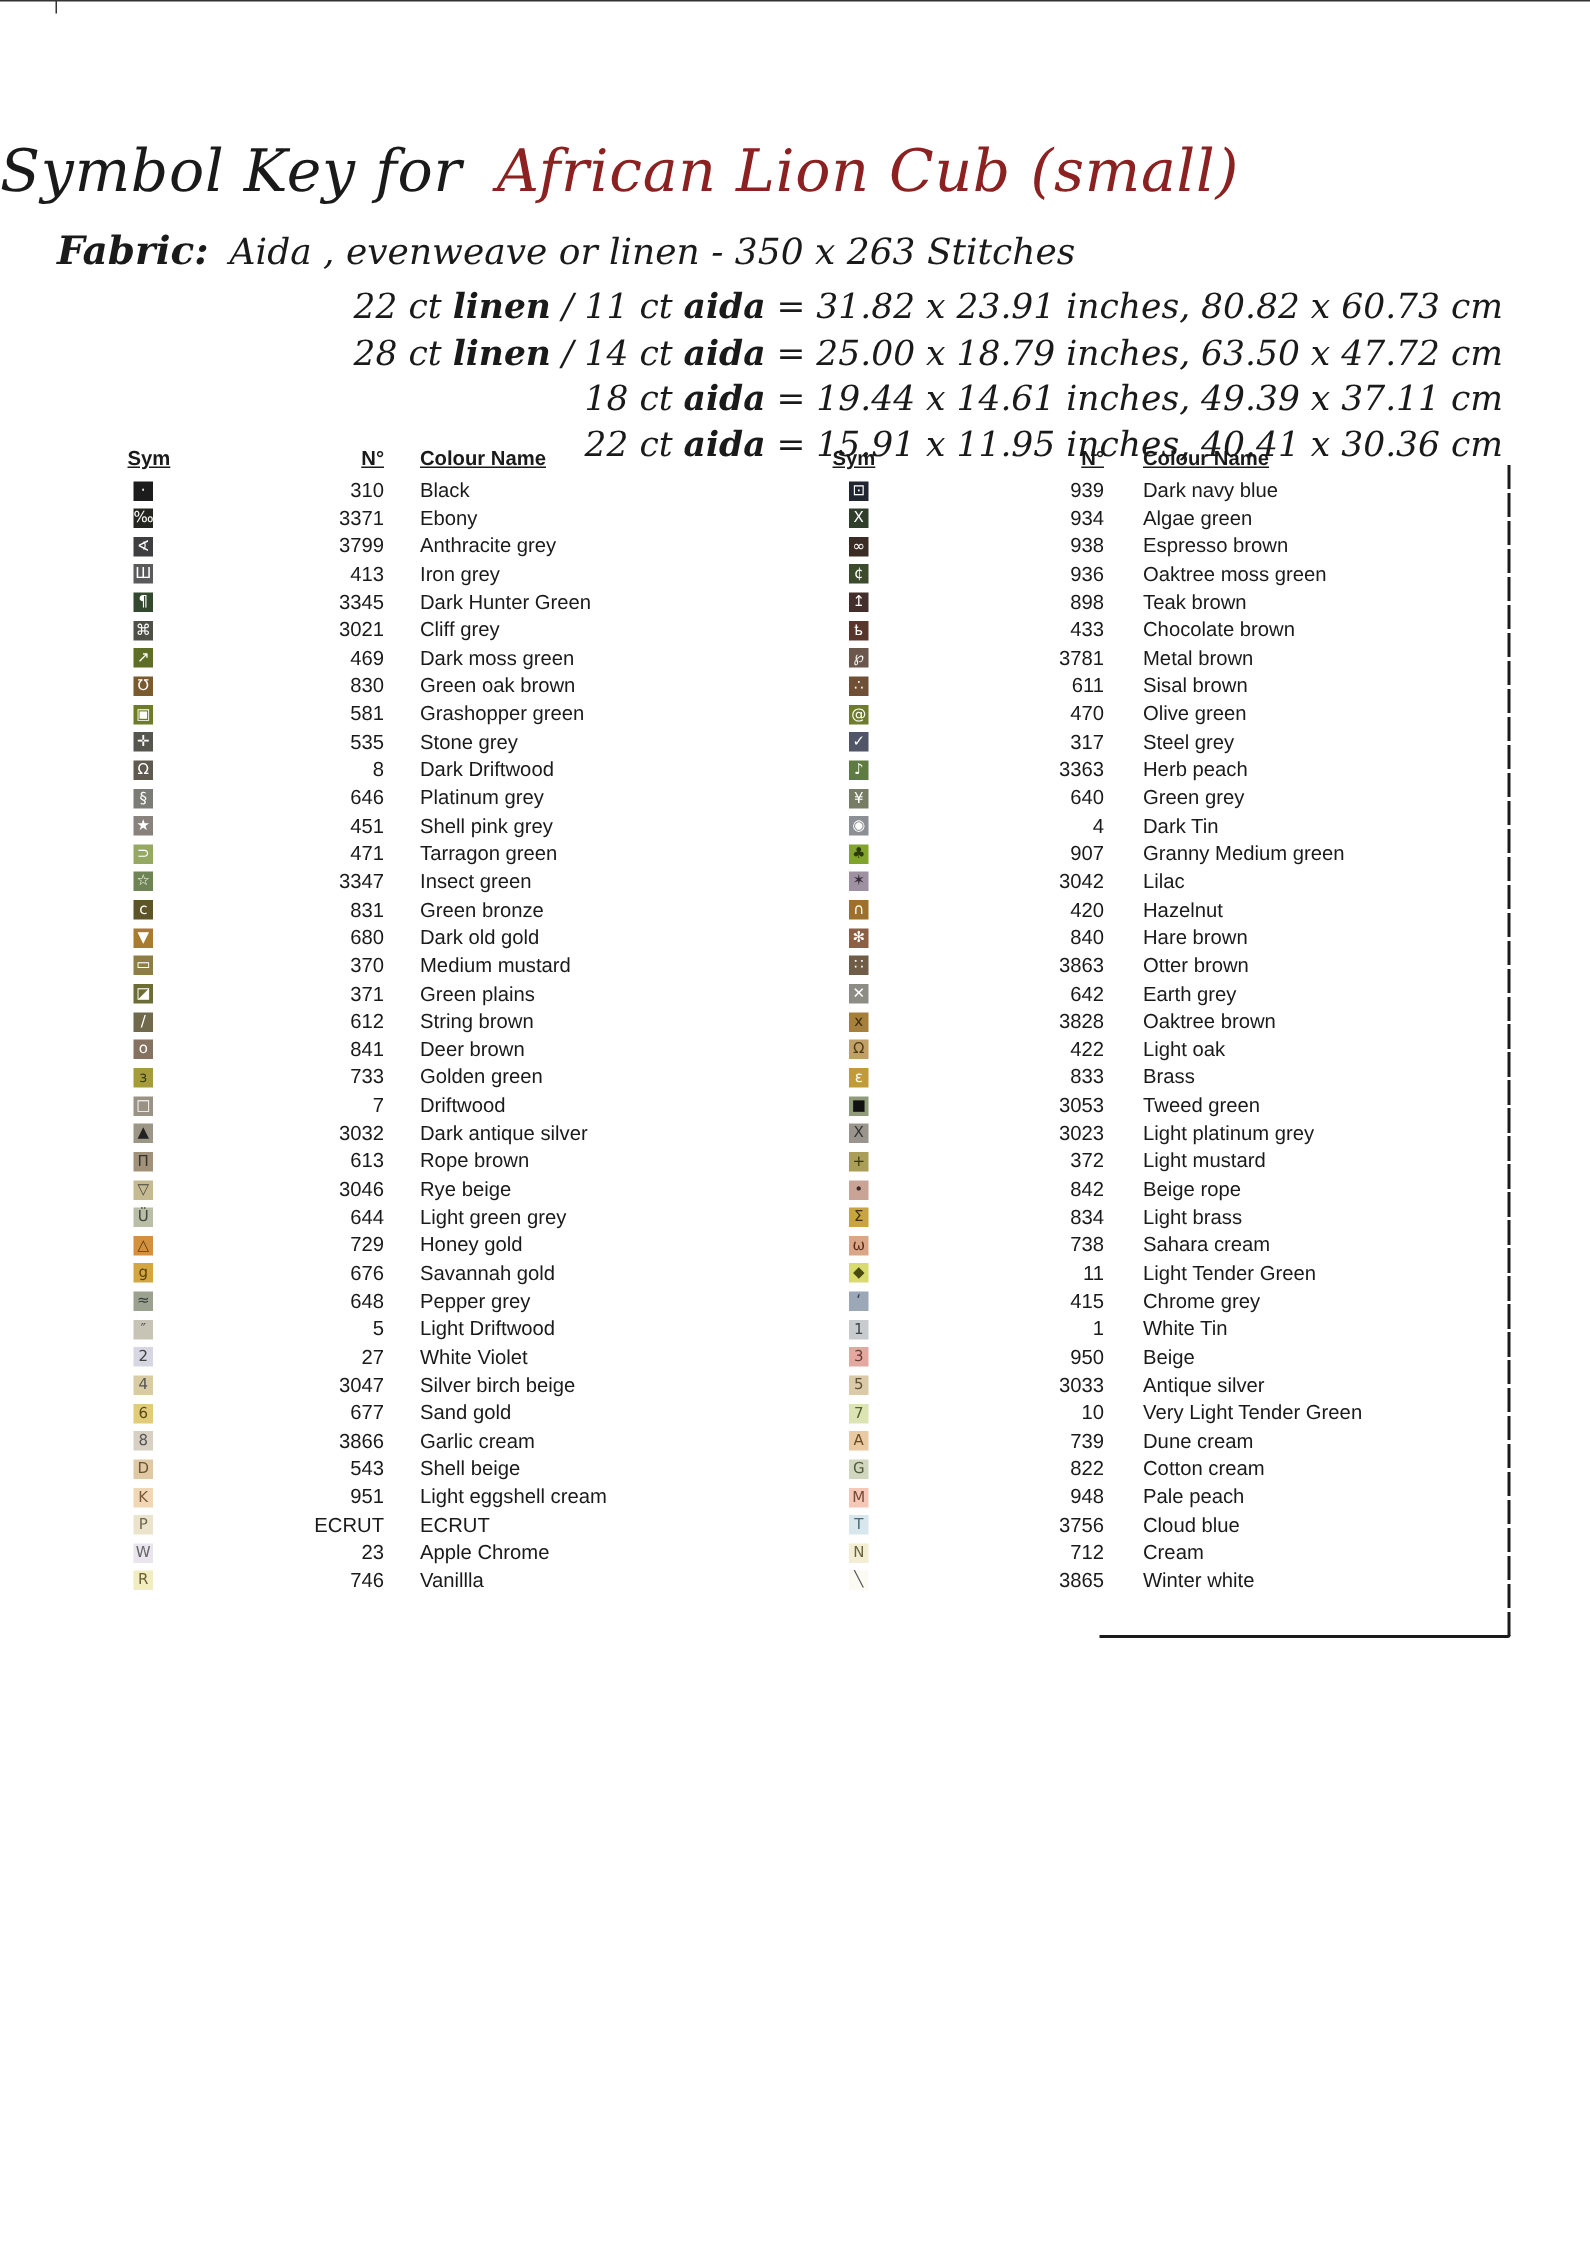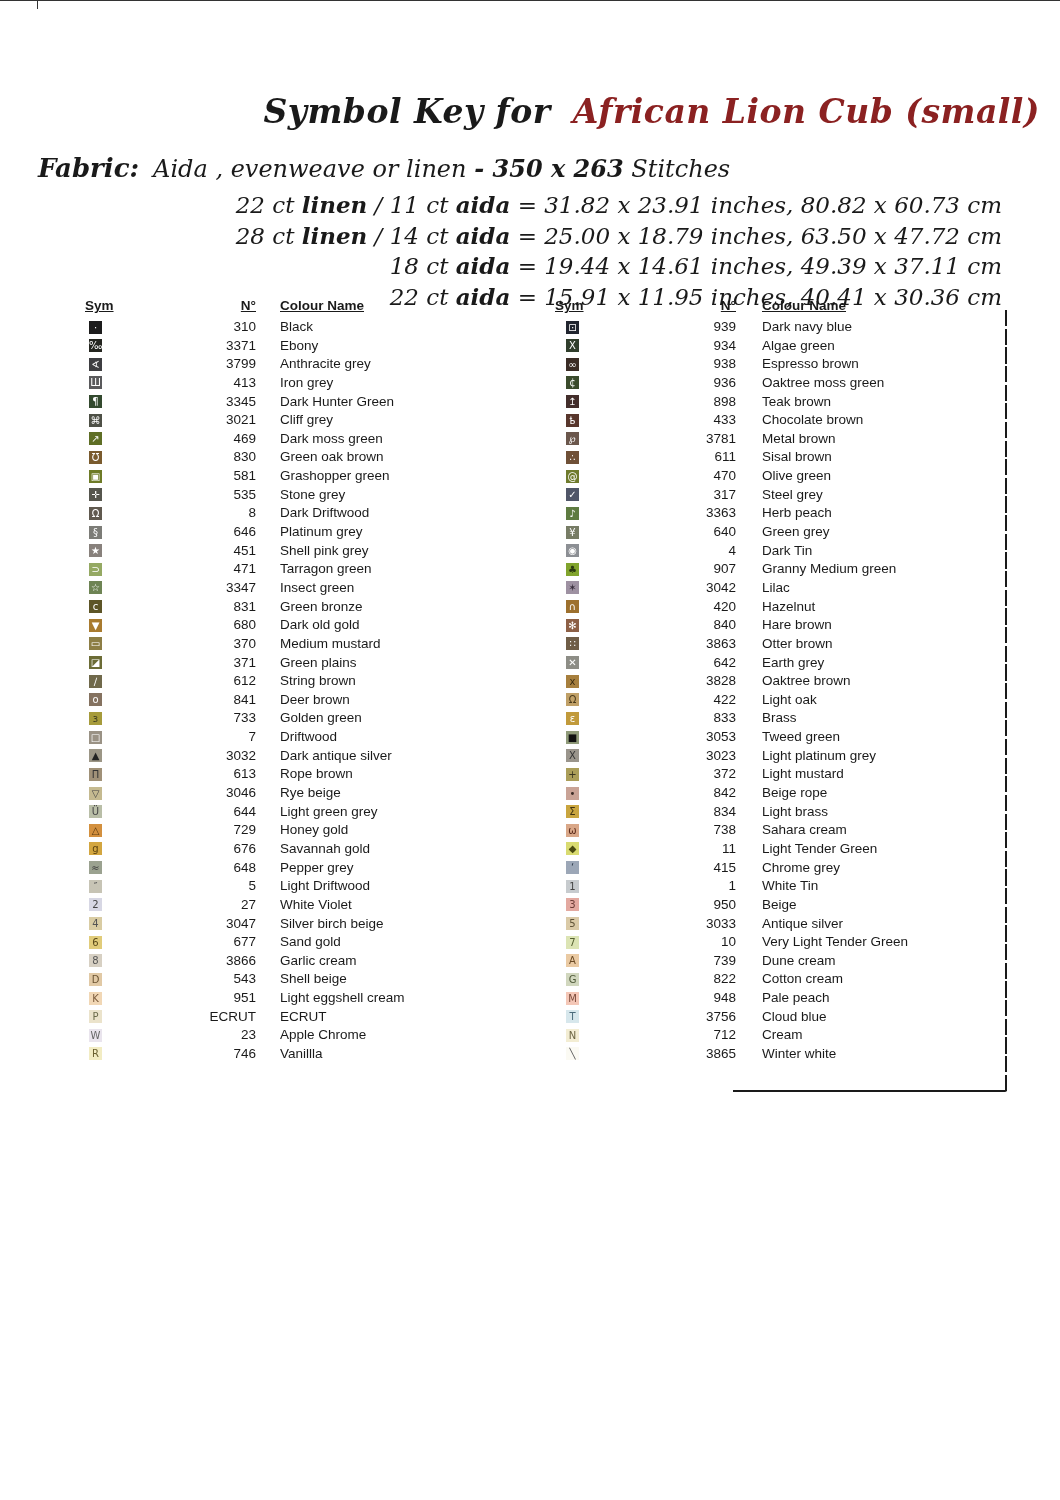--- a/index.html
+++ b/index.html
@@ -4,30 +4,30 @@
 <style>
   html,body{margin:0;padding:0;background:#ffffff;}
   body{width:1060px;height:1500px;position:relative;overflow:hidden;
        font-family:"Liberation Sans",sans-serif;color:#1a1a1a;}
 
   
   .edge-top{position:absolute;left:0;top:0;width:1060px;height:1px;background:#333;}
   .edge-tick{position:absolute;left:37px;top:0;width:1px;height:9px;background:#333;}
 
   
-  .title{position:absolute;top:92px;left:0;width:1040px;text-align:right;
-         font-family:"DejaVu Serif",serif;font-style:italic;font-weight:bold;
-         font-size:33px;letter-spacing:.5px;white-space:nowrap;}
+  .title{position:absolute;top:92px;left:0;width:1040px;text-align:left;
+         font-family:"DejaVu Serif",serif;font-style:italic;font-weight:normal;
+         font-size:39px;letter-spacing:.5px;white-space:nowrap;}
   .title .t-name{margin-left:10px;}
 
   
   .fabric{position:absolute;top:153px;left:38px;font-family:"DejaVu Serif",serif;
           font-style:italic;font-size:24px;white-space:nowrap;}
   .fabric .f-label{font-weight:bold;font-size:26px;margin-right:14px;}
-  .fabric .bd{font-weight:bold;}
+  .fabric .bd{font-weight:normal;}
 
   
   .sizes{position:absolute;top:190px;right:58px;text-align:right;
          font-family:"DejaVu Serif",serif;font-style:italic;font-size:23px;
          line-height:29.5px;white-space:nowrap;}
   .sizes .bd{font-weight:bold;}
 
   
   .tbl{position:absolute;top:298px;width:460px;font-size:13.5px;}
   .tbl--l{left:85px;}

